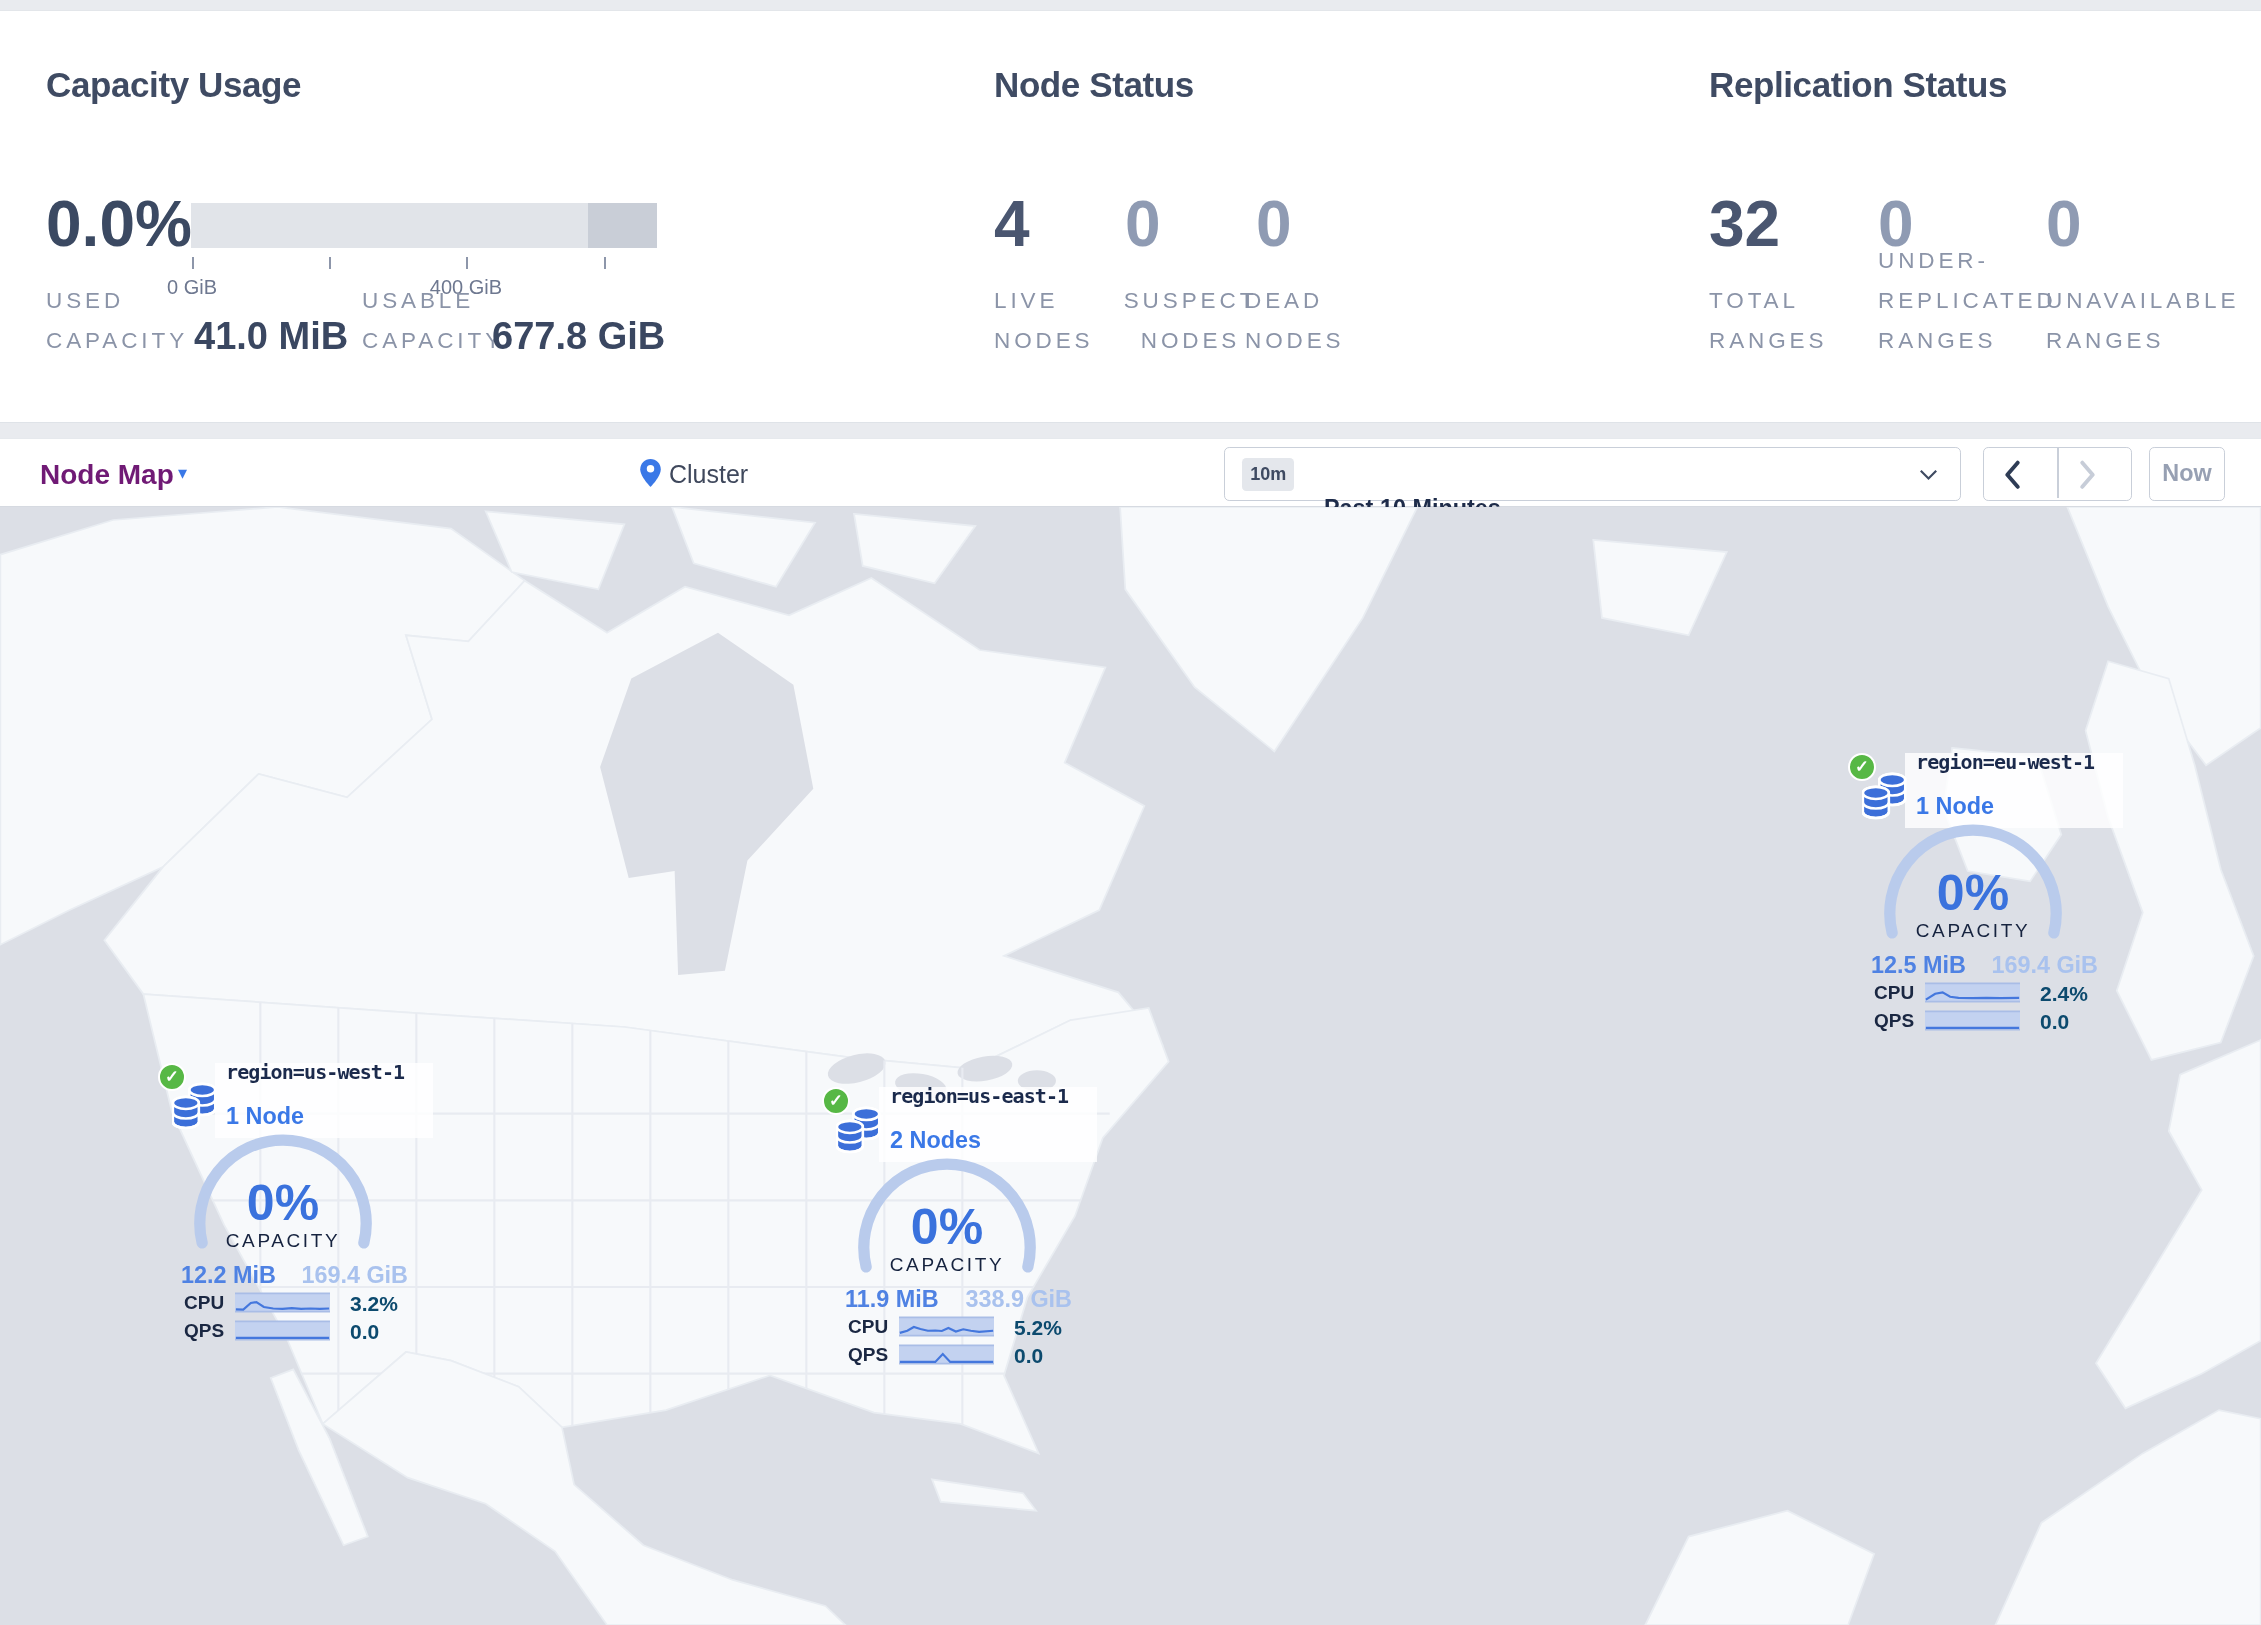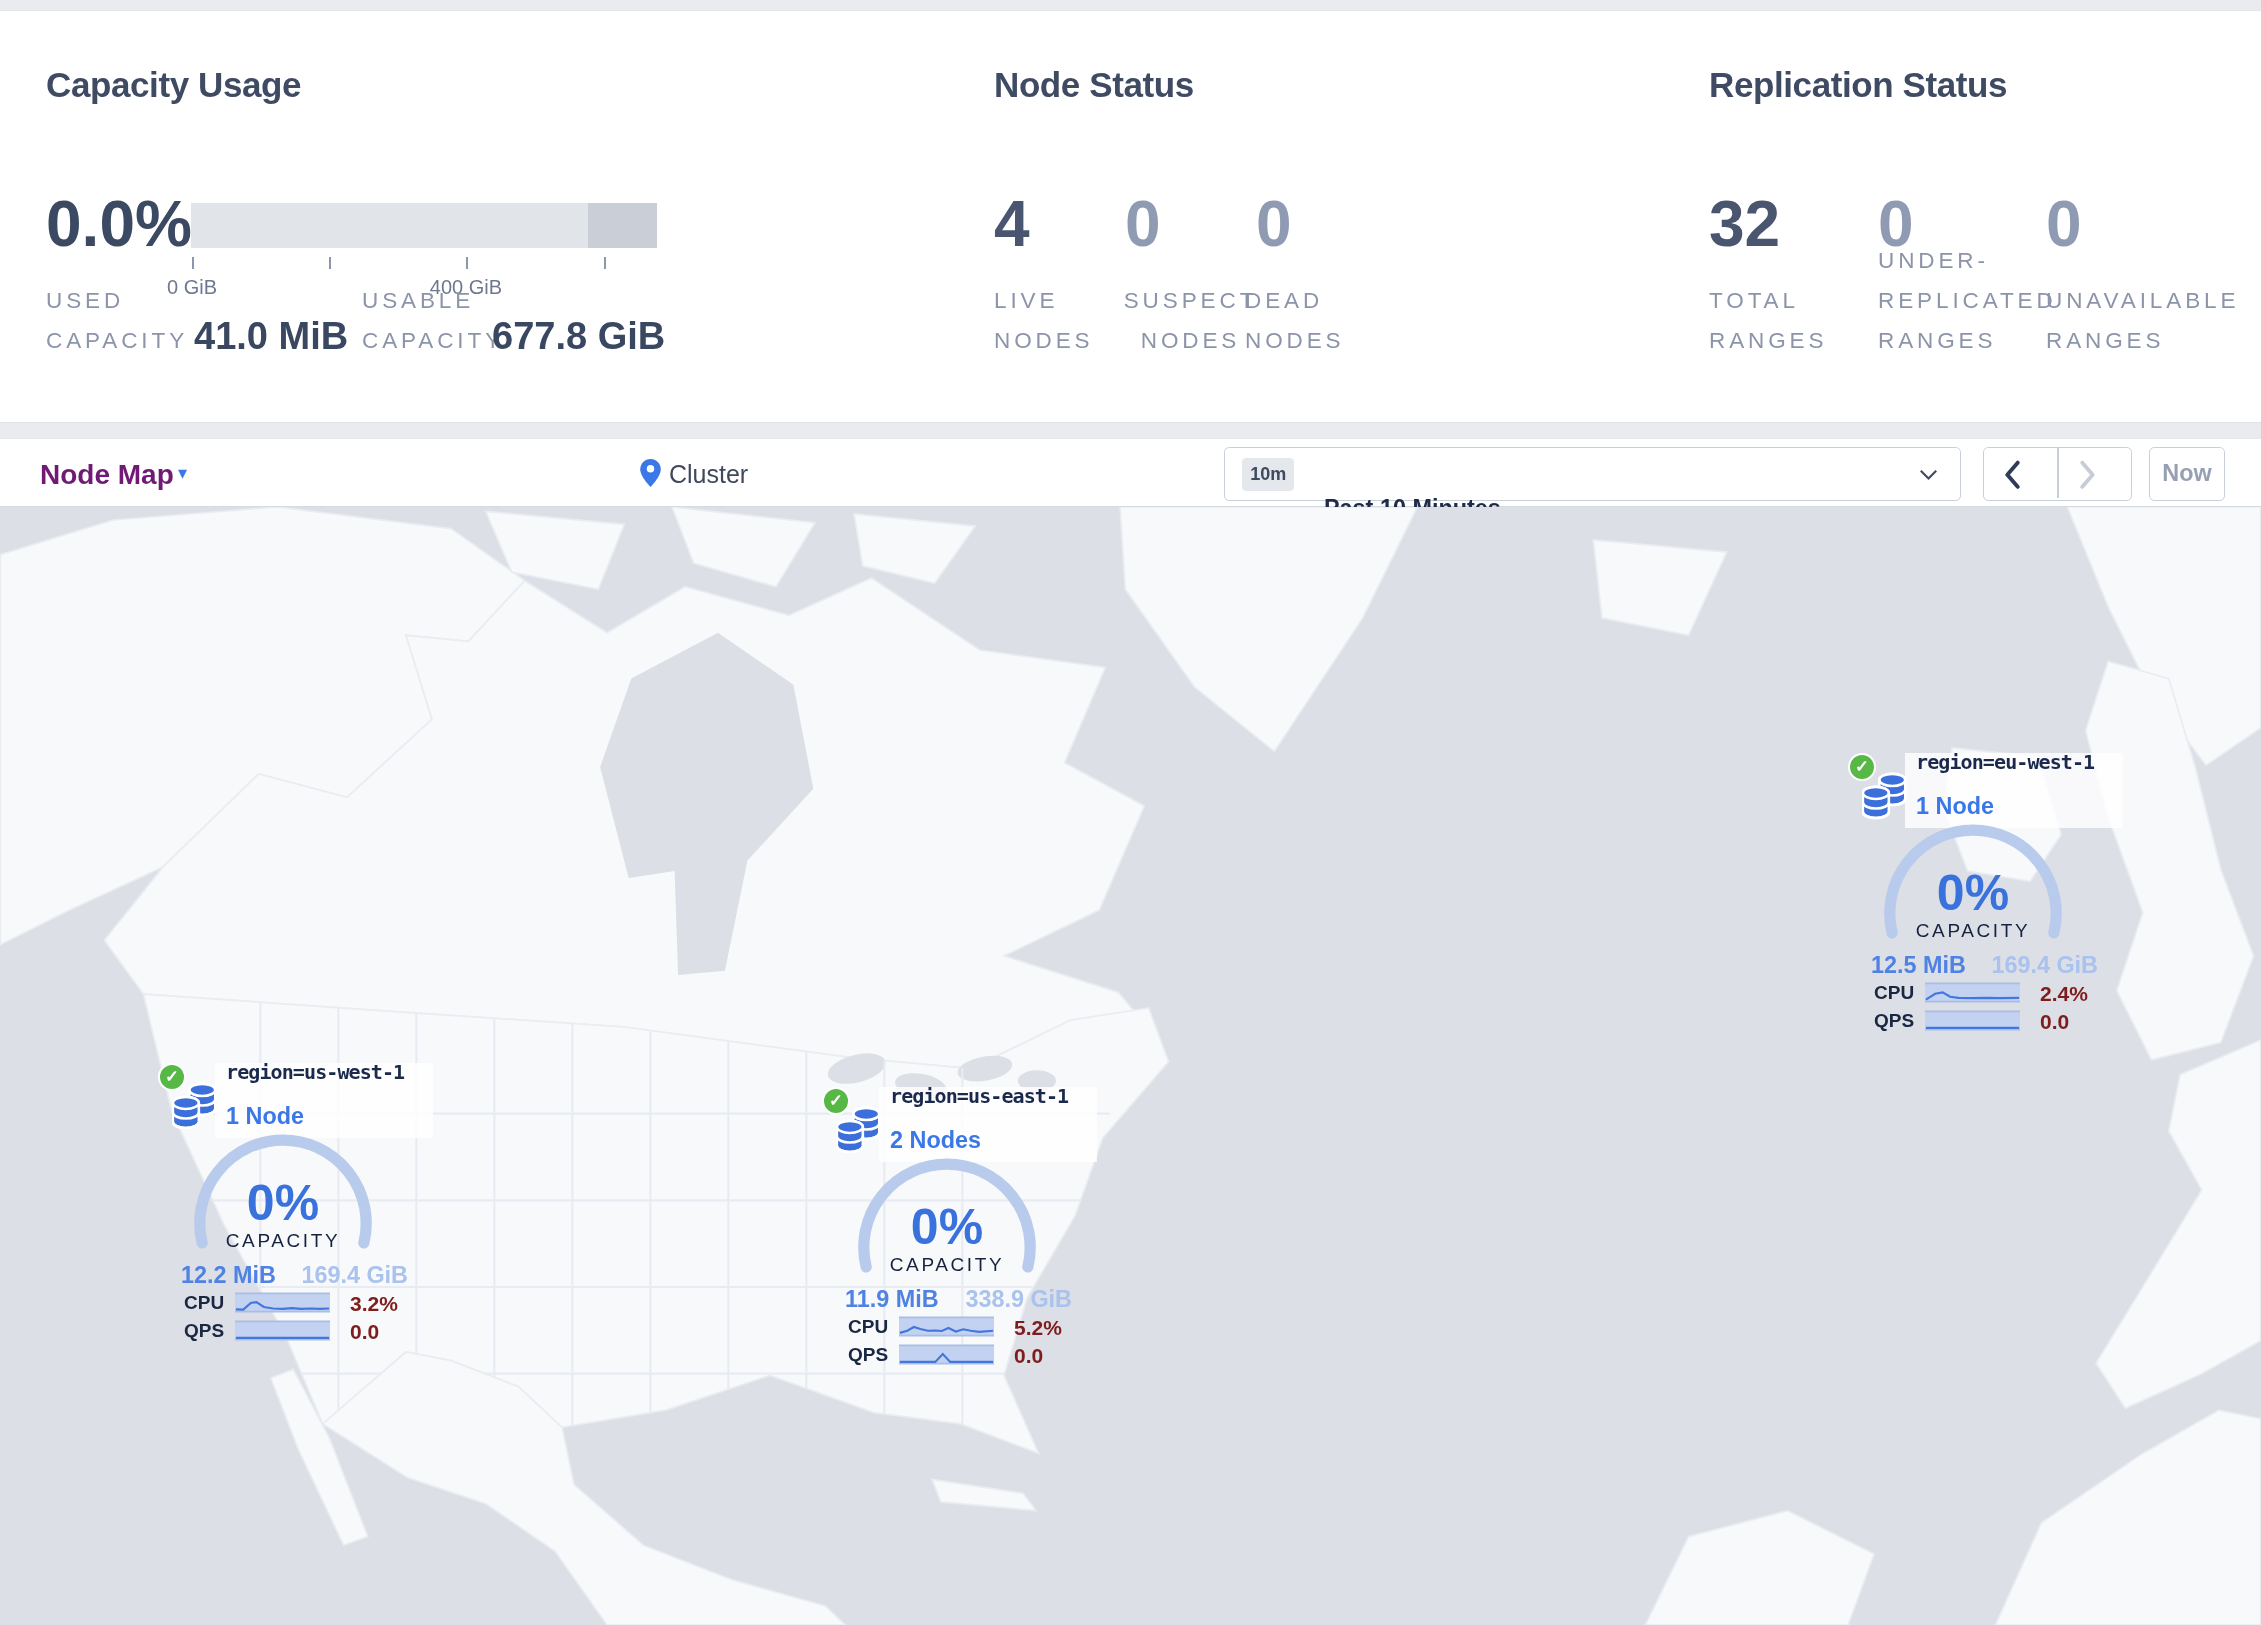--- a/index.html
+++ b/index.html
@@ -69,21 +69,21 @@
   .m-caprow { left:42px; top:211px; width:227px; display:flex; justify-content:space-between;
               position:absolute; }
   .m-caprow span { position:static; font-size:23.4px; font-weight:600; }
   .m-used { color:#4f82e3; }
   .m-total { color:#a9c2ee; }
   .m-metric { left:45px; width:234px; height:22.5px; }
   .m-metric.cpu { top:241px; }
   .m-metric.qps { top:269px; }
   .m-mlabel { left:0; top:0; font-size:19px; font-weight:700; color:#1a2742; }
   .m-spark { left:51px; top:0; }
-  .m-mvalue { left:166px; top:0; font-size:21px; font-weight:700; color:#7f1d1d; }
+  .m-mvalue { left:166px; top:0; font-size:21px; font-weight:700; color:#0c4a6e; }
   .spark-band { fill:#c3d2f0; }
   .spark-edge { stroke:#a9bde6; stroke-width:2; }
   .spark-line { fill:none; stroke:#4477dd; stroke-width:2.5; }
 </style>
 </head>
 <body>
 
 <div class="stats">
 
   <div class="panel-title" style="left:46px;">Capacity Usage</div>

